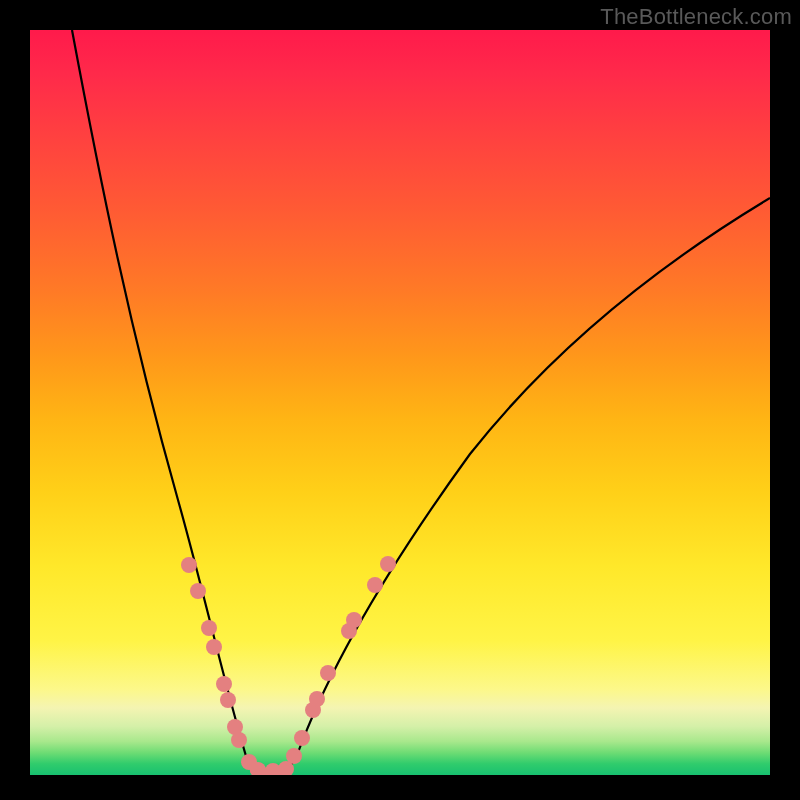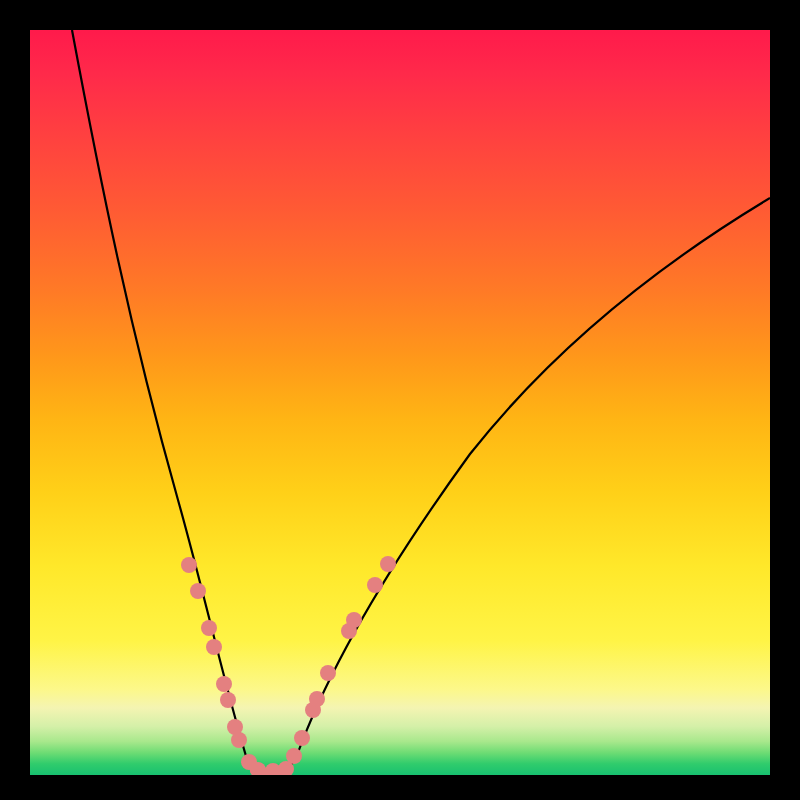--- a/index.html
+++ b/index.html
@@ -103,14 +103,15 @@
         <circle cx="287" cy="669" r="8"></circle>
         <circle cx="298" cy="643" r="8"></circle>
         <circle cx="319" cy="601" r="8"></circle>
         <circle cx="324" cy="590" r="8"></circle>
         <circle cx="345" cy="555" r="8"></circle>
         <circle cx="358" cy="534" r="8"></circle>
       </g>
     </svg>
   </div>
 
+  <div class="watermark">TheBottleneck.com</div>
 
 </div>
 
 </body></html>

